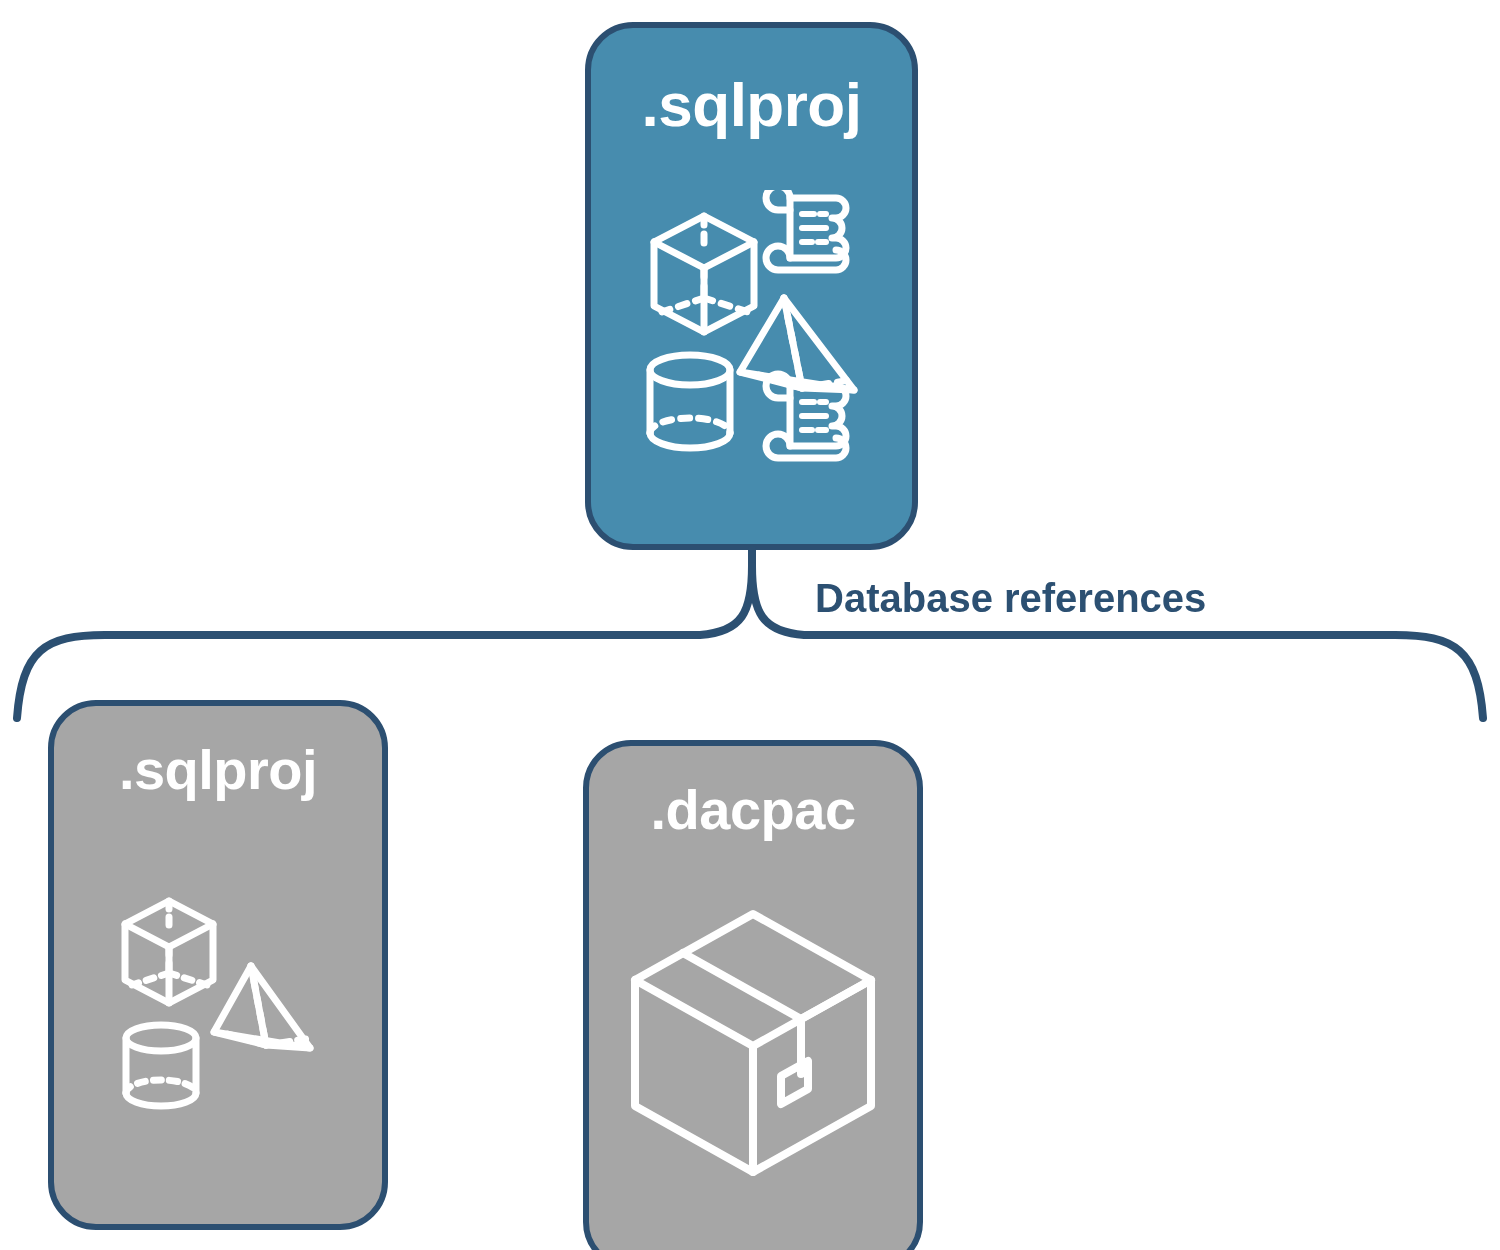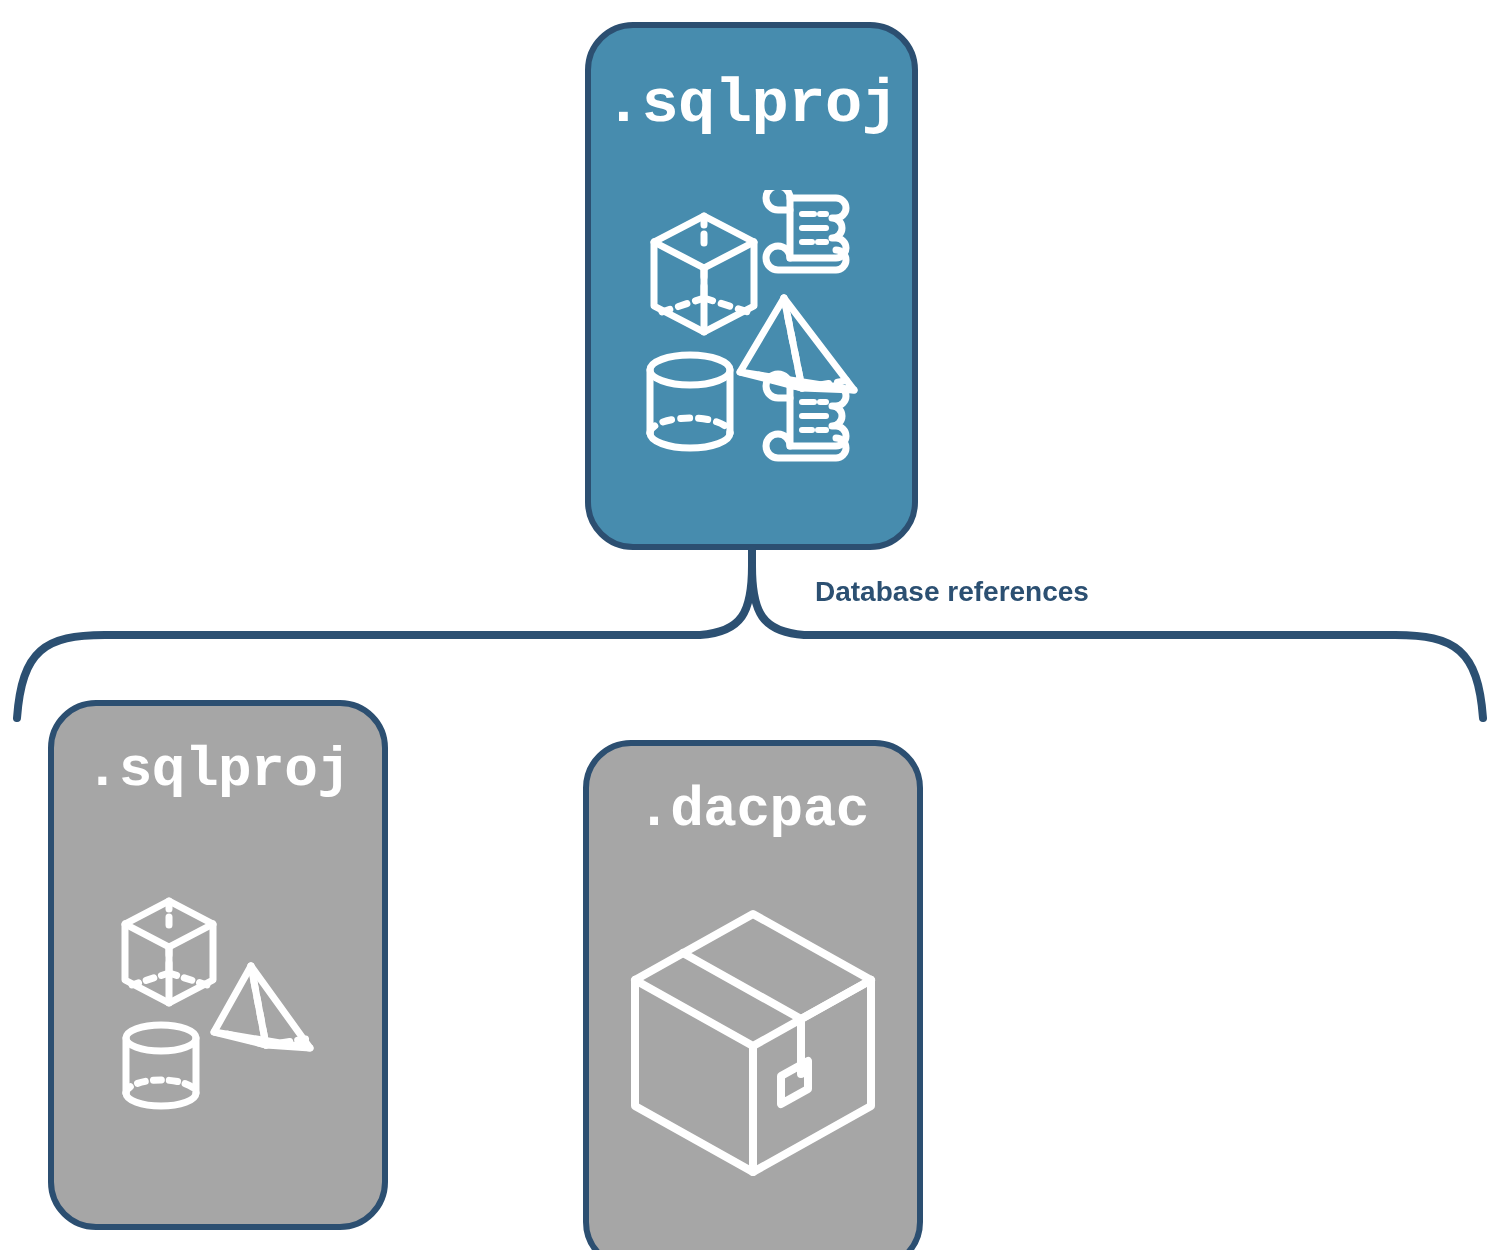--- a/index.html
+++ b/index.html
@@ -25,21 +25,20 @@
 
   
   .card {
     position: absolute;
     box-sizing: border-box;
     border: 6px solid #2c4f71;
     border-radius: 48px;
     display: flex;
     flex-direction: column;
     align-items: center;
-    font-family: Liberation Mono, monospace;
   }
   .card.primary {
     background: #478cae;
   }
   .card.secondary {
     background: #a6a6a6;
   }
 
   .card-title {
     color: #ffffff;
@@ -96,21 +95,21 @@
     overflow: visible;
     pointer-events: none;
   }
 
   
   #bracket-label {
     position: absolute;
     left: 815px;
     top: 578px;
     color: #2c5072;
-    font-size: 28px;
+    font-size: 40px;
     font-weight: bold;
     line-height: 1;
     white-space: nowrap;
     user-select: none;
   }
 </style>
 </head>
 <body>
 
 <div id="diagram-root">

